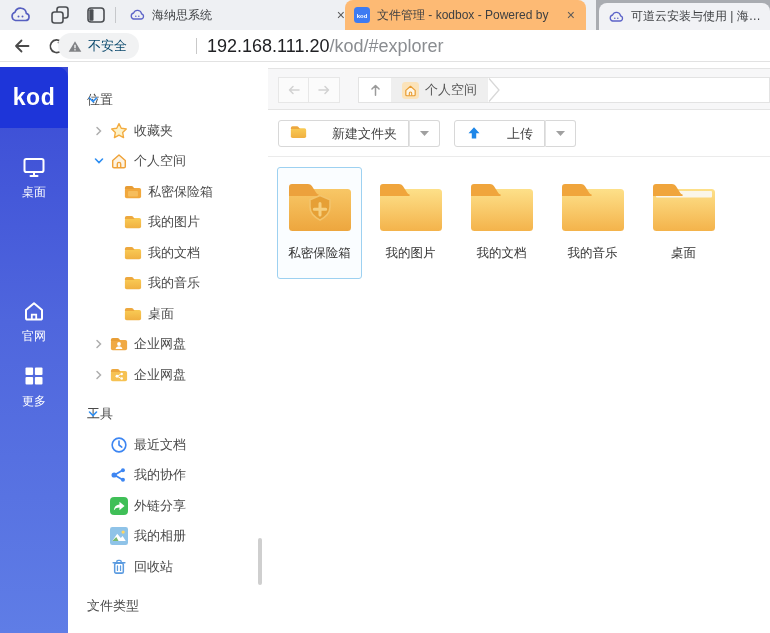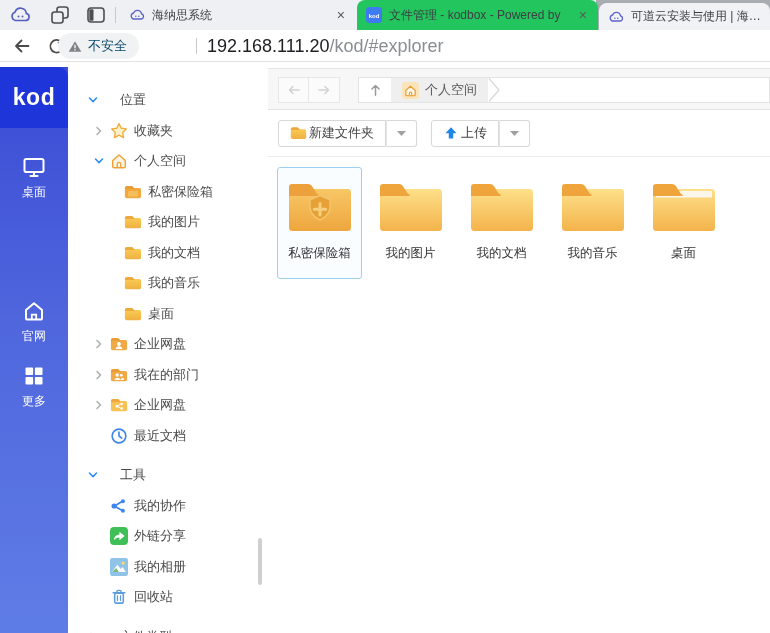--- a/index.html
+++ b/index.html
@@ -8,21 +8,21 @@
 
 
 .tabstrip{position:absolute;top:0;left:0;width:770px;height:30px;background:#eef0f3}
 .darkzone{position:absolute;top:0;left:596px;width:174px;height:30px;background:#a9acb1}
 .chrome-ic{position:absolute;top:4px;width:22px;height:22px}
 .divider{position:absolute;left:115px;top:7px;width:1px;height:16px;background:#c6c8cb}
 .tab{position:absolute;top:0;height:30px;display:flex;align-items:center;padding:0 9px;gap:7px}
 .tab .title{font-size:12px;color:#3d3f42;white-space:nowrap;overflow:hidden;text-overflow:ellipsis;flex:1}
 .tab .close{font-size:14px;color:#5a5a5a;line-height:1;padding:0 2px;cursor:default}
 .tab1{left:120px;width:236px}
-.tab2{left:357px;width:241px;background:#22c55e;border-radius:8px 8px 0 0}
+.tab2{left:345px;width:241px;background:#fdba74;border-radius:8px 8px 0 0}
 .tab3{left:599px;width:171px;top:3px;height:27px;background:#f1f2f5;border-radius:8px 8px 0 0}
 .favicon{width:16px;height:16px;flex:0 0 16px}
 .navrow{position:absolute;top:30px;left:0;width:770px;height:32px;background:#fff;border-bottom:1px solid #e2e2e2}
 .nav-ic{position:absolute;top:6px;width:20px;height:20px}
 .chip{position:absolute;left:58px;top:33px;height:26px;display:flex;align-items:center;background:#f1f2f3;border-radius:13px;padding:0 12px 0 10px;gap:6px}
 .chip .sec{font-size:13px;color:#0c4a6e}
 .urlwrap{position:absolute;left:196px;top:33px;height:26px;display:flex;align-items:center;gap:10px}
 .vsep{width:1px;height:16px;background:#c9c9c9}
 .url{font-size:18px}
 .url .host{color:#202124}
@@ -37,39 +37,39 @@
 .appitem.active{background:rgba(255,255,255,.27)}
 .ai1{top:80px}.ai2{top:142px}.ai3{top:224px}.ai4{top:289px}
 .aicon{width:24px;height:24px}
 
 
 .tree{position:absolute;top:62px;left:68px;width:200px;height:571px;background:#fff;overflow:hidden;padding-top:23px}
 .trow{position:relative;height:30.5px;display:flex;align-items:center}
 .trow .tlabel{font-size:13px;color:#4a4a4a;white-space:nowrap}
 .chev{position:absolute;width:10px;height:10px}
 .ticon{position:absolute;width:18px;height:18px}
-.l0 .chev{left:20px}.l0 .tlabel{margin-left:52px}
+.l0 .chev{left:20px}.l0 .tlabel{margin-left:19px}
 .l1 .chev{left:26px}.l1 .ticon{left:42px}.l1 .tlabel{margin-left:66px}
 .l2 .ticon{left:56px}.l2 .tlabel{margin-left:80px}
 .sectgap{margin-top:9px}
 .thumb{position:absolute;right:6px;top:476px;width:4px;height:47px;background:#cfcfcf;border-radius:2px}
 
 
 .main{position:absolute;top:62px;left:268px;width:502px;height:571px;background:#fff}
 .crumbbar{position:absolute;top:6px;left:0;width:502px;height:42px;background:#f7f7f8;border-top:1px solid #e4e4e4;border-bottom:1px solid #e4e4e4}
 .navbox{position:absolute;left:10px;top:8px;display:flex}
 .ncell{width:31px;height:26px;background:#fbfbfb;border:1px solid #e7e7e7;display:flex;align-items:center;justify-content:center}
 .ncell+.ncell{border-left:none}
 .crumbbox{position:absolute;left:90px;top:8px;right:0;height:26px;background:#fff;border:1px solid #e3e3e3;display:flex;align-items:center}
 .upcell{width:32px;height:100%;display:flex;align-items:center;justify-content:center}
 .crumbseg{height:100%;display:flex;align-items:center;gap:6px;background:#efefef;padding:0 11px}
 .crumbseg .clabel{font-size:13px;color:#555}
 .toolbar{position:absolute;top:48px;left:0;width:502px;height:47px;background:#fff;border-bottom:1px solid #ebebeb;display:flex;align-items:center;padding-left:10px;gap:14px}
 .btngroup{display:flex;height:27px}
-.btn{display:flex;align-items:center;gap:2px;padding:4px 11px;background:#fff;border:1px solid #d8d8d8;border-radius:3px 0 0 3px;font-size:13px;color:#444}
+.btn{display:flex;gap:25px;padding:4px 11px;background:#fff;border:1px solid #d8d8d8;border-radius:3px 0 0 3px;font-size:13px;color:#444}
 .btndd{width:31px;border:1px solid #d8d8d8;border-left:1px solid #e4e4e4;border-radius:0 3px 3px 0;display:flex;align-items:center;justify-content:center;background:#fff}
 .files{position:absolute;top:95px;left:0;right:0;bottom:0;display:flex;padding:10px 0 0 9px;gap:6px}
 .tile{width:85px;height:112px;border:1px solid transparent;border-radius:3px;display:flex;flex-direction:column;align-items:center;padding-top:11px}
 .tile.selected{border-color:#9dd1f1;background:#fafdff}
 .ficon{width:66px;height:54px}
 .flabel{margin-top:12px;font-size:12.5px;color:#333;white-space:nowrap}
 </style>
 </head>
 <body>
 
@@ -272,63 +272,49 @@
         </svg>
       <svg class="ticon" viewBox="0 0 20 16">
           <rect x="1" y="3.5" width="18" height="11.5" rx="2" fill="#f0a944"></rect>
           <path d="M1 7 V3.2 Q1 1.2 3 1.2 h5.2 q1.3 0 2 1.1 l1.5 2.3 H1z" fill="#e89e36"></path>
           <circle cx="10" cy="8" r="2.1" fill="#fff"></circle>
           <path d="M6.2 13.6 a3.9 3.9 0 0 1 7.6 0z" fill="#fff"></path>
         </svg>
       <span class="tlabel">企业网盘</span>
     </div>
 
-    <div class="trow l1">
-      <svg class="chev" viewBox="0 0 10 10">
-          <path d="M3 1.5 L6.5 5 L3 8.5" fill="none" stroke="#aeaeae" stroke-width="1.5" stroke-linecap="round"></path>
-        </svg>
-      <svg class="ticon" viewBox="0 0 20 16">
-          <rect x="1" y="3.5" width="18" height="11.5" rx="2" fill="#f0a944"></rect>
-          <path d="M1 7 V3.2 Q1 1.2 3 1.2 h5.2 q1.3 0 2 1.1 l1.5 2.3 H1z" fill="#e89e36"></path>
-          <circle cx="8" cy="8" r="1.9" fill="#fff"></circle>
-          <circle cx="12.6" cy="8.4" r="1.5" fill="#fff"></circle>
-          <path d="M4.8 13.6 a3.4 3.4 0 0 1 6.6 0z" fill="#fff"></path>
-          <path d="M11.4 13.6 a2.6 2.6 0 0 1 4.4-1.4 l-.4 1.4z" fill="#fff"></path>
-        </svg>
-      <span class="tlabel">我在的部门</span>
-    </div>
 
     <div class="trow l1">
       <svg class="chev" viewBox="0 0 10 10">
           <path d="M3 1.5 L6.5 5 L3 8.5" fill="none" stroke="#aeaeae" stroke-width="1.5" stroke-linecap="round"></path>
         </svg>
       <svg class="ticon" viewBox="0 0 20 16">
           <rect x="1" y="3.5" width="18" height="11.5" rx="2" fill="#f6c253"></rect>
           <path d="M1 7 V3.2 Q1 1.2 3 1.2 h5.2 q1.3 0 2 1.1 l1.5 2.3 H1z" fill="#eda83e"></path>
           <circle cx="13" cy="6.8" r="1.4" fill="#fff"></circle>
           <circle cx="13" cy="12" r="1.4" fill="#fff"></circle>
           <circle cx="7.8" cy="9.4" r="1.6" fill="#fff"></circle>
           <path d="M9.1 8.7 L11.8 7.3 M9.1 10.1 L11.8 11.5" stroke="#fff" stroke-width="1.1"></path>
         </svg>
       <span class="tlabel">企业网盘</span>
     </div>
 
+    <div class="trow l0 sectgap">
+      <svg class="chev" viewBox="0 0 10 10">
+          <path d="M1.5 3 L5 6.5 L8.5 3" fill="none" stroke="#2e8ef2" stroke-width="1.6" stroke-linecap="round"></path>
+        </svg>
+      <span class="tlabel">工具</span>
+    </div>
+
     <div class="trow l1">
       <svg class="ticon" viewBox="0 0 20 20">
           <circle cx="10" cy="10" r="7.6" fill="none" stroke="#3d86f2" stroke-width="1.8"></circle>
           <path d="M10 5.6 V10 l3.1 2.3" fill="none" stroke="#3d86f2" stroke-width="1.8" stroke-linecap="round" stroke-linejoin="round"></path>
         </svg>
       <span class="tlabel">最近文档</span>
-    </div>
-
-    <div class="trow l0 sectgap">
-      <svg class="chev" viewBox="0 0 10 10">
-          <path d="M1.5 3 L5 6.5 L8.5 3" fill="none" stroke="#2e8ef2" stroke-width="1.6" stroke-linecap="round"></path>
-        </svg>
-      <span class="tlabel">工具</span>
     </div>
 
     <div class="trow l1">
       <svg class="ticon" viewBox="0 0 20 20">
           <path d="M5 10 L14 4.8 M5 10 L14 15.2" stroke="#3d86f2" stroke-width="2"></path>
           <circle cx="4.6" cy="10" r="2.9" fill="#3d86f2"></circle>
           <circle cx="14.4" cy="4.8" r="2.2" fill="#3d86f2"></circle>
           <circle cx="14.4" cy="15.2" r="2.2" fill="#3d86f2"></circle>
         </svg>
       <span class="tlabel">我的协作</span>

